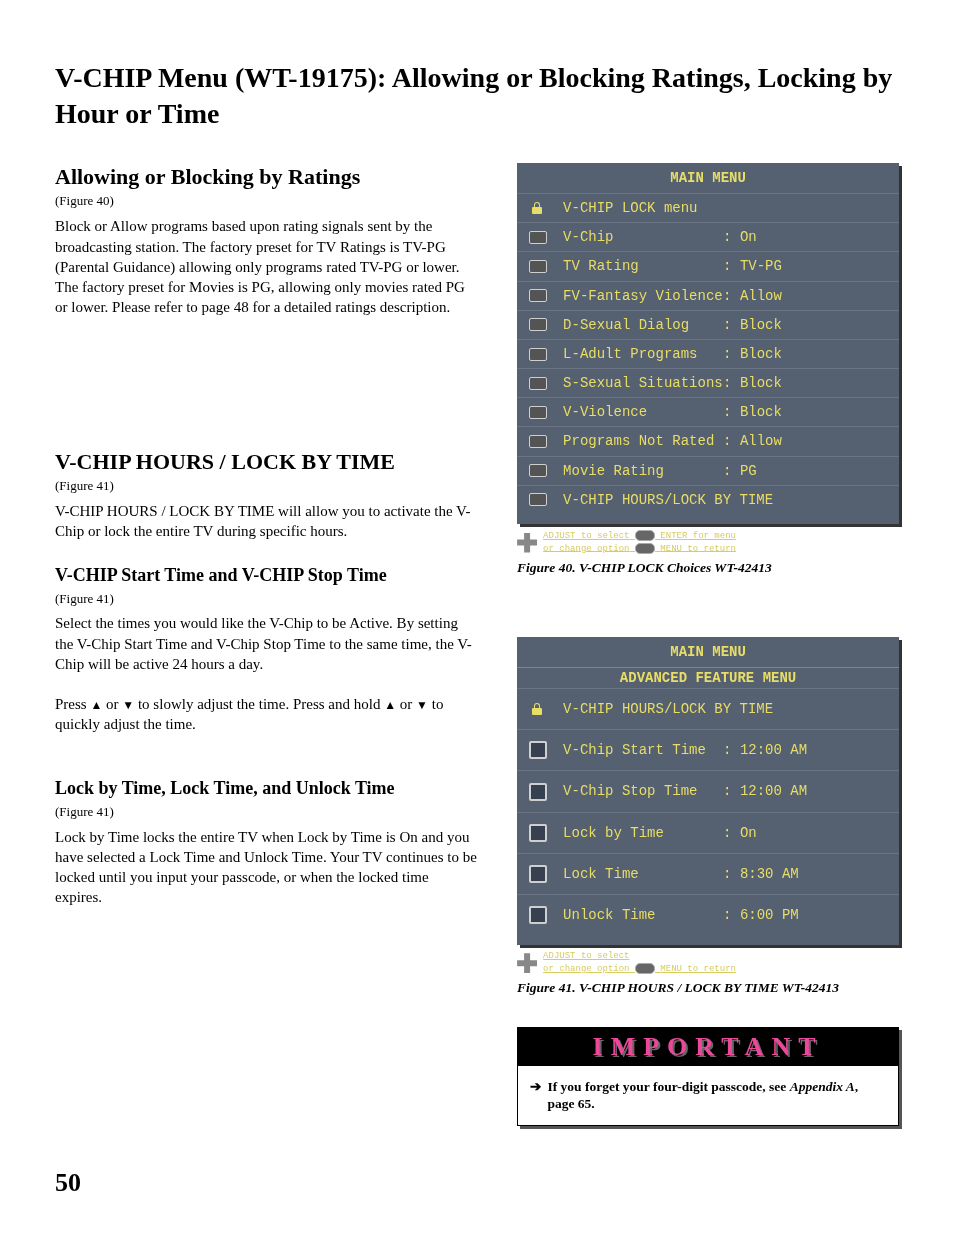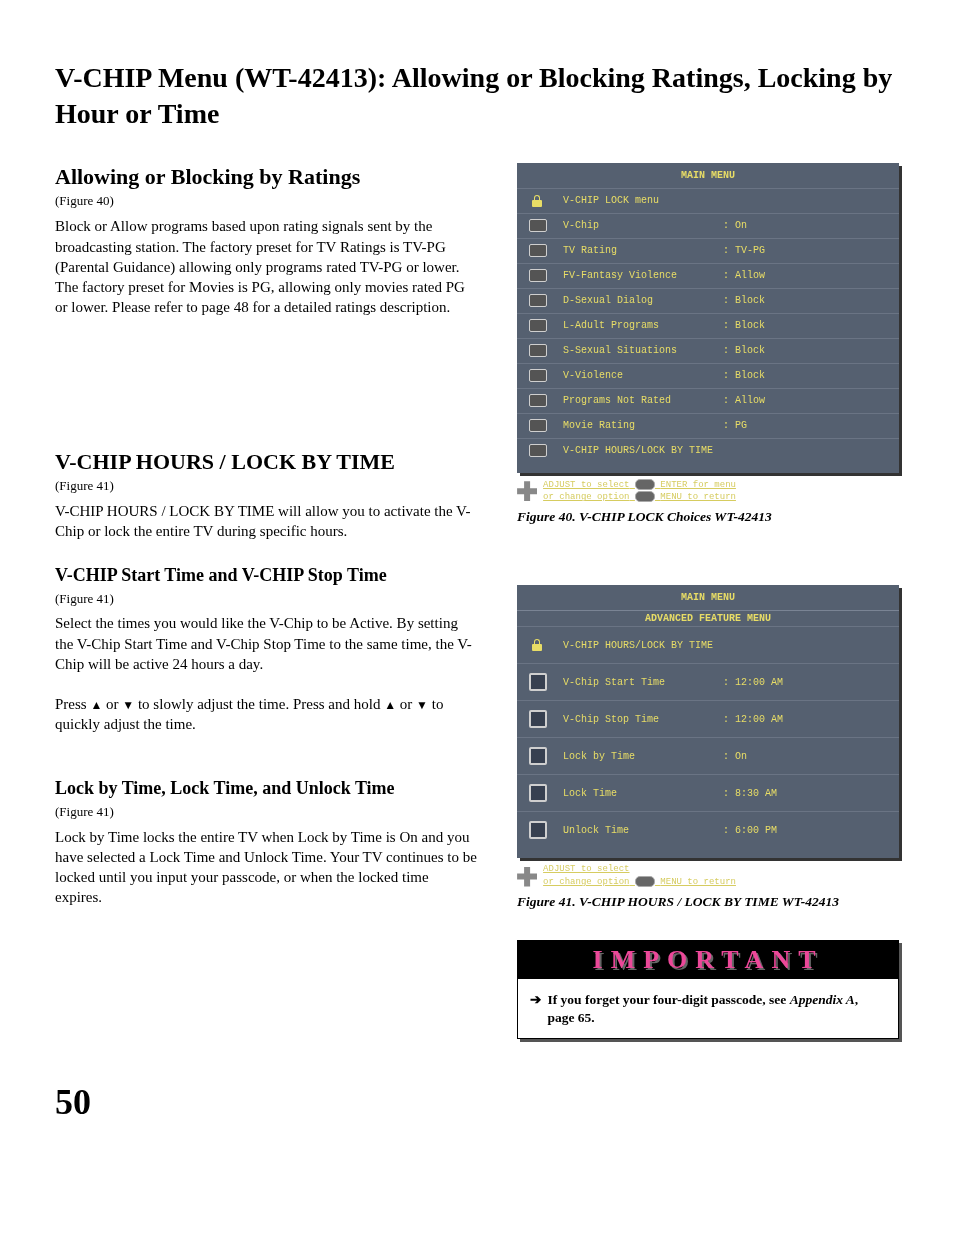--- a/index.html
+++ b/index.html
@@ -45,21 +45,21 @@
     font-size: 15px;
     margin: 6px 0 20px 0;
     line-height: 1.35;
   }
   .gap-large { height: 110px; }
   .gap-med { height: 20px; }
   .menu-screen {
     background: #556070;
     color: #e8dd66;
     font-family: 'Courier New', monospace;
-    font-size: 10px;
+    font-size: 14px;
     padding: 4px 0 10px 0;
     margin-bottom: 4px;
     box-shadow: 3px 3px 0 #333;
   }
   .menu-header {
     text-align: center;
     font-weight: bold;
     padding: 2px 0;
     margin-bottom: 4px;
   }
@@ -172,30 +172,30 @@
   .important-body {
     padding: 12px 12px;
     font-size:13.5px;
     font-weight:bold;
     display:flex;
     align-items:flex-start;
     gap:6px;
   }
   .arrow-icon::before { content:"➔"; font-style:normal; }
   .page-number {
-    font-size: 36px;
+    font-size: 26px;
     font-weight: bold;
     margin-top: 40px;
   }
   .tri { font-size:12px; }
 </style>
 </head>
 <body>
 
-<div class="page-title">V-CHIP Menu (WT-42413):  Allowing or Blocking Ratings, Locking by Hour or Time</div>
+<div class="page-title">V-CHIP Menu (WT-19175):  Allowing or Blocking Ratings, Locking by Hour or Time</div>
 
 <div class="columns">
   <div class="left-col">
 
     <h2>Allowing or Blocking  by Ratings</h2>
     <div class="fig-note">(Figure 40)</div>
     <p>Block or Allow programs based upon rating signals sent by the broadcasting station.  The factory preset for TV Ratings is TV-PG (Parental Guidance) allowing only programs rated TV-PG or lower.  The factory preset for Movies is PG, allowing only movies rated PG or lower.  Please refer to page 48  for a detailed ratings description.</p>
 
     <div class="gap-large"></div>
 

